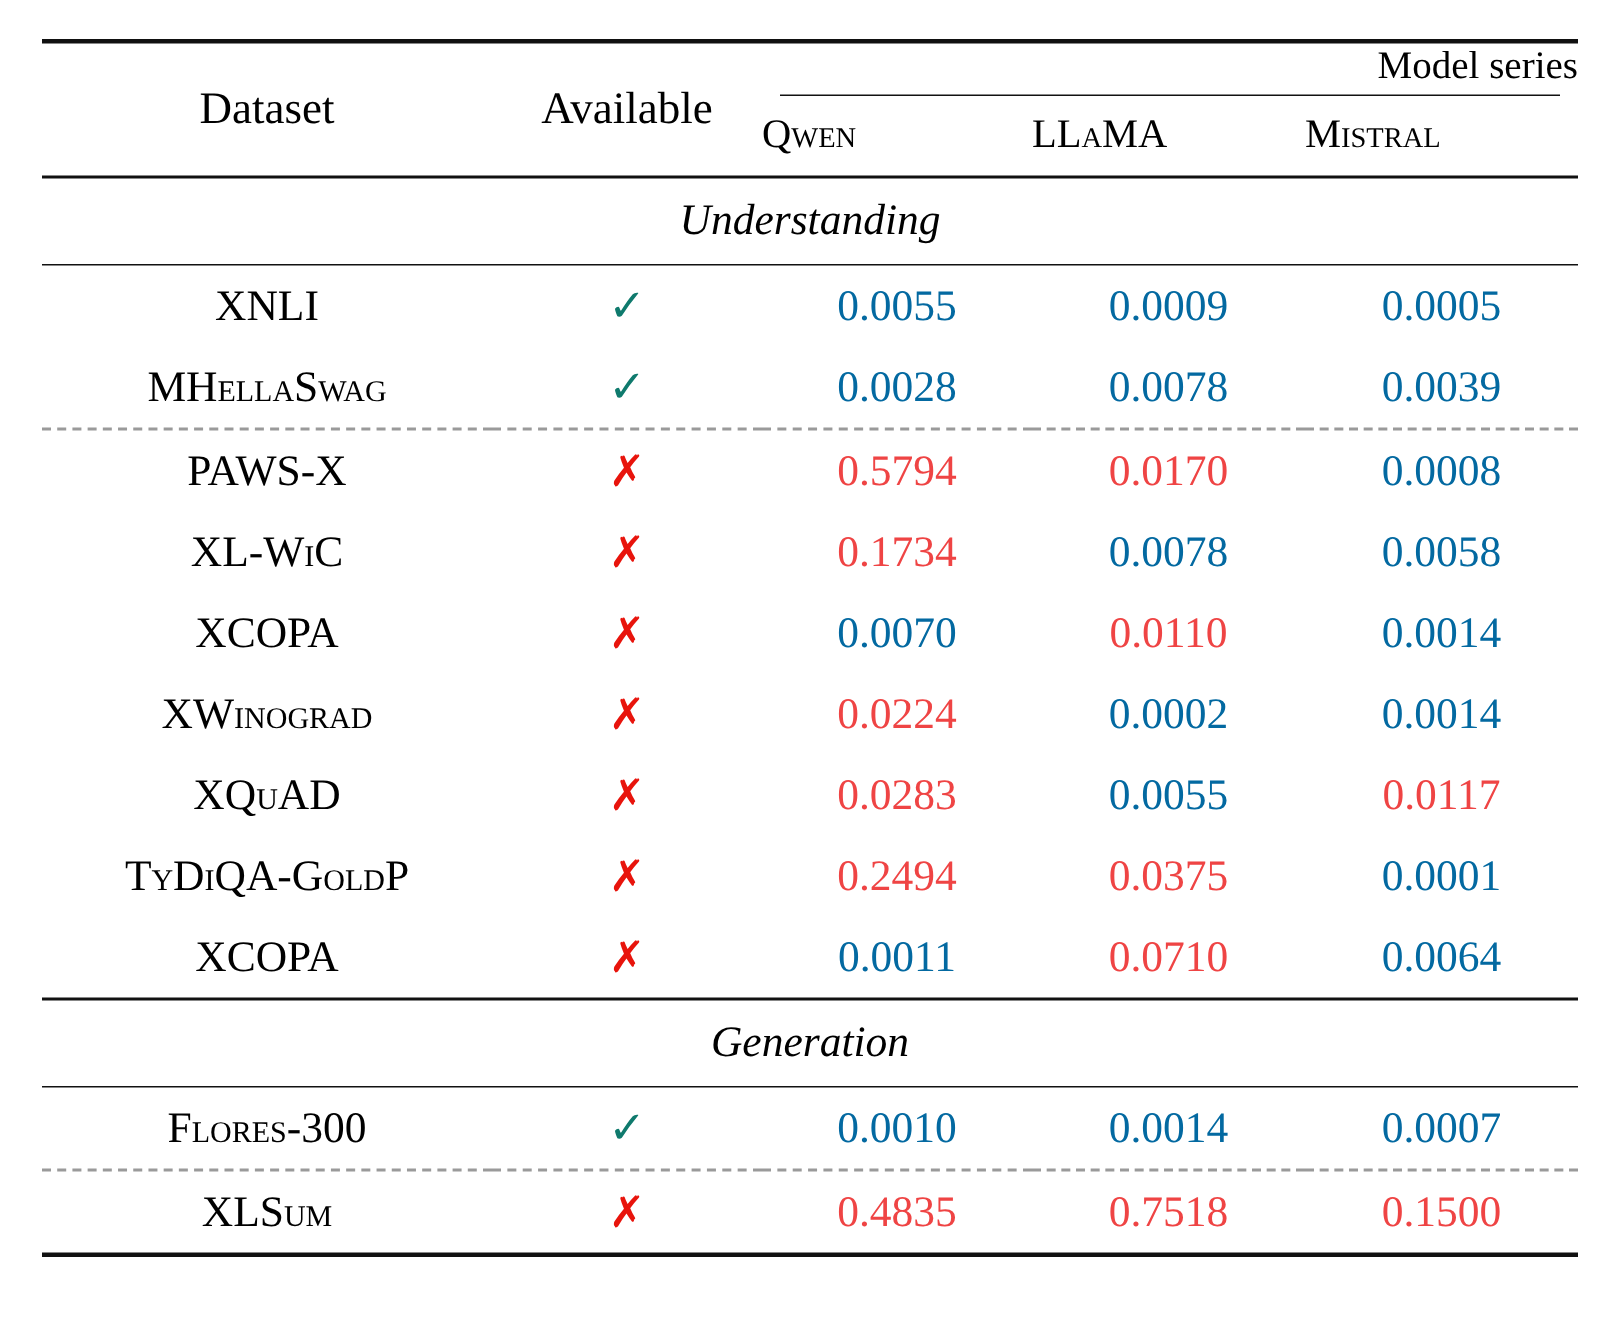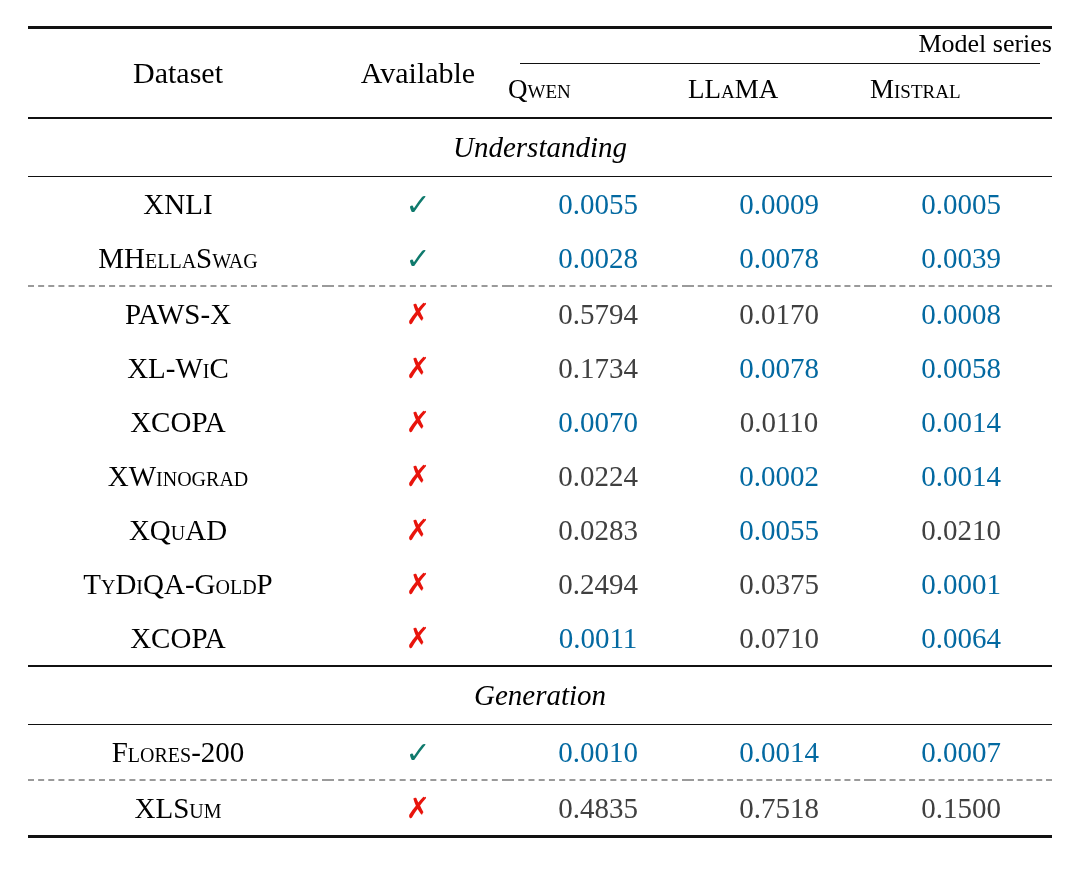--- a/index.html
+++ b/index.html
@@ -90,21 +90,21 @@
     font-size: 30px;
     font-family: "DejaVu Sans", sans-serif;
     font-weight: bold;
   }
   .cross {
     color: #e8140c;
     font-size: 29px;
     font-family: "DejaVu Sans", sans-serif;
     font-weight: bold;
   }
-  .val-red { color: #404040; }
+  .val-red { color: #ef4444; }
   .val-black { color: #0369a1; }
   .num { font-family: "Liberation Serif", serif; }
 </style>
 </head>
 <body>
 
 <div class="table-wrap">
   <table class="results">
     <colgroup>
       <col class="c-dataset">
@@ -183,21 +183,21 @@
           <td><span class="cross">✗</span></td>
           <td class="num val-red">0.0224</td>
           <td class="num val-black">0.0002</td>
           <td class="num val-black">0.0014</td>
         </tr>
         <tr class="data-row">
           <td class="name"><span class="sc">XQuAD</span></td>
           <td><span class="cross">✗</span></td>
           <td class="num val-red">0.0283</td>
           <td class="num val-black">0.0055</td>
-          <td class="num val-red">0.0210</td>
+          <td class="num val-red">0.0117</td>
         </tr>
         <tr class="data-row">
           <td class="name"><span class="sc">TyDiQA-GoldP</span></td>
           <td><span class="cross">✗</span></td>
           <td class="num val-red">0.2494</td>
           <td class="num val-red">0.0375</td>
           <td class="num val-black">0.0001</td>
         </tr>
         <tr class="data-row">
           <td class="name"><span class="sc">XCOPA</span></td>
@@ -209,21 +209,21 @@
         <tr class="rule-thick">
           <td colspan="5"></td>
         </tr>
         <tr class="section-row">
           <td colspan="5">Generation</td>
         </tr>
         <tr class="rule-thin">
           <td colspan="5"></td>
         </tr>
         <tr class="data-row">
-          <td class="name"><span class="sc">Flores-200</span></td>
+          <td class="name"><span class="sc">Flores-300</span></td>
           <td><span class="check">✓</span></td>
           <td class="num val-black">0.0010</td>
           <td class="num val-black">0.0014</td>
           <td class="num val-black">0.0007</td>
         </tr>
         <tr class="rule-dashed">
           <td colspan="5"></td>
         </tr>
         <tr class="data-row">
           <td class="name"><span class="sc">XLSum</span></td>

